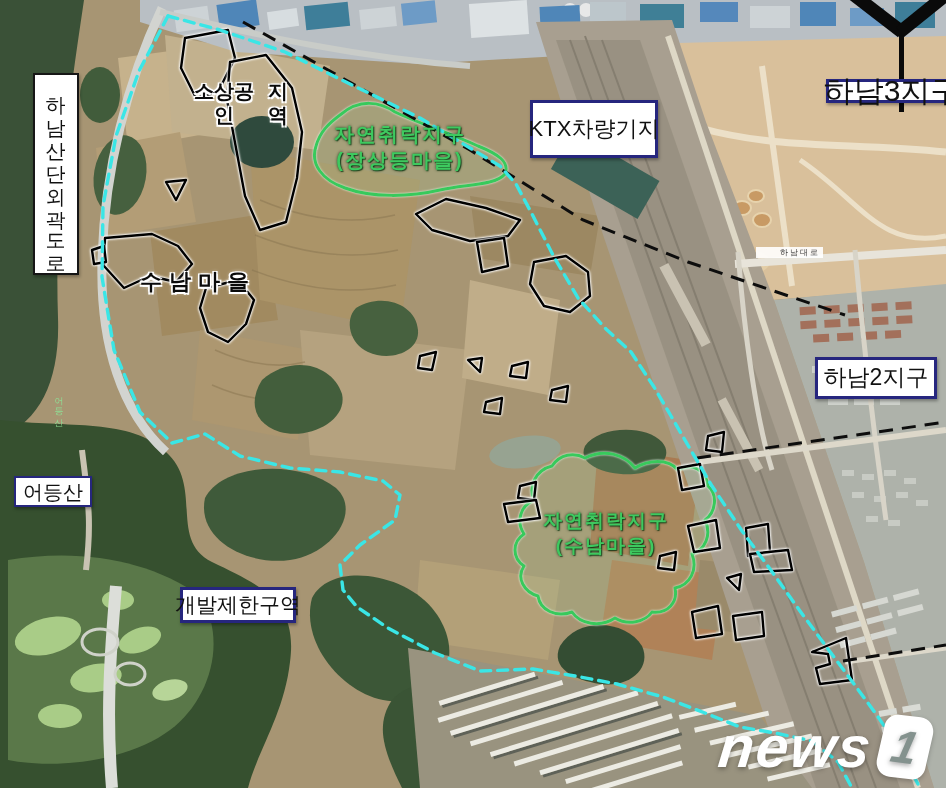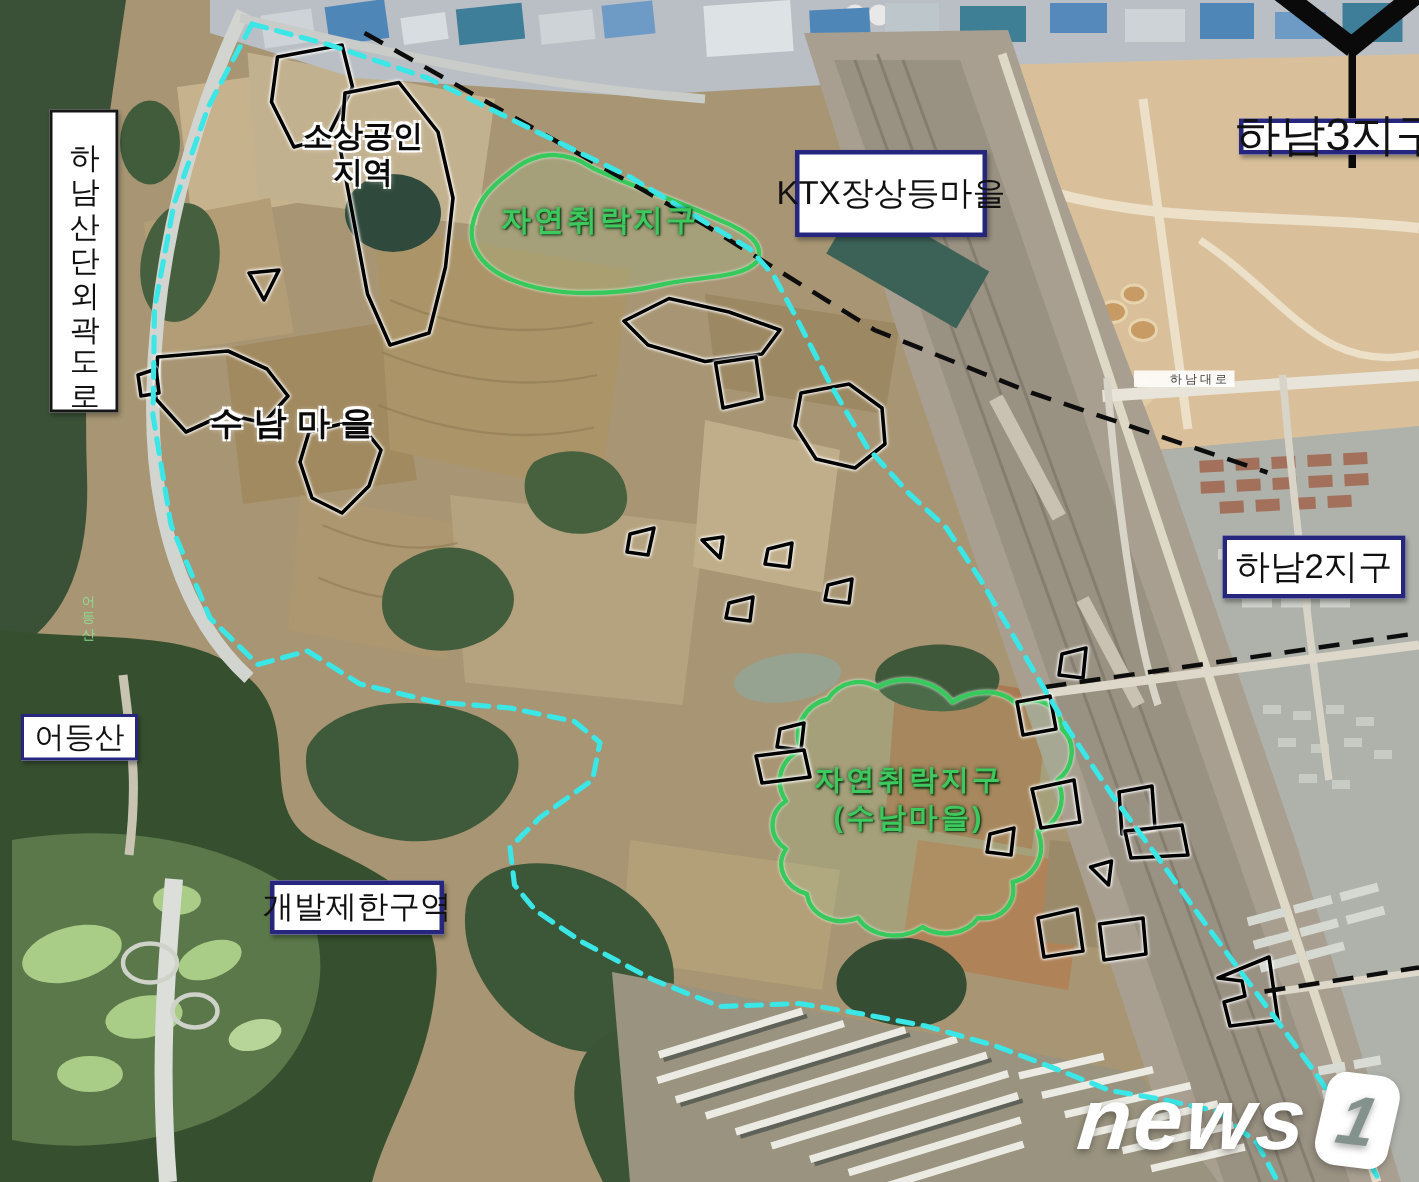--- a/index.html
+++ b/index.html
@@ -307,27 +307,27 @@
 
   <g stroke="#0a0a0a">
     <line x1="850" y1="-8" x2="902" y2="32" stroke-width="13"></line>
     <line x1="952" y1="-10" x2="900" y2="32" stroke-width="13"></line>
     <rect x="899" y="28" width="5" height="84" fill="#0a0a0a" stroke="none"></rect>
   </g>
 </svg>
 
 <div class="lbl box-thin vert" style="left:33px;top:73px;width:46px;height:202px;font-size:20px;">하남산단외곽도로</div>
 
-<div class="lbl halo" style="left:188px;top:80px;width:108px;height:46px;font-size:20px;flex-direction:column;"><span>소상공인</span><span>지역</span></div>
-
-<div class="lbl green" style="left:312px;top:122px;width:176px;height:50px;font-size:20px;flex-direction:column;"><span>자연취락지구</span></div>
+<div class="lbl halo" style="left:188px;top:80px;width:108px;height:46px;font-size:20px;"><span>소상공인</span><span>지역</span></div>
+
+<div class="lbl green" style="left:312px;top:122px;width:176px;height:50px;font-size:20px;flex-direction:column;"><span>자연취락지구</span><span>(장상등마을)</span></div>
 
 <div class="lbl box" style="left:530px;top:100px;width:128px;height:58px;font-size:22px;flex-direction:row;">
       <span>KTX</span>
-      <span>장상등마을</span>
+      <span>차량기지</span>
     </div>
 
 <div class="lbl box" style="left:806px;top:79px;width:132px;height:24px;font-size:30px;margin-left:20px;">하남3지구</div>
 
 <div class="lbl halo" style="left:130px;top:268px;width:136px;height:28px;font-size:22px;letter-spacing:7px;">수남마을</div>
 
 <div class="lbl box" style="left:815px;top:357px;width:122px;height:42px;font-size:23px;text-align:right;">하남2지구</div>
 
 <div class="lbl box sm" style="left:14px;top:476px;width:78px;height:31px;font-size:20px;">어등산</div>
 

